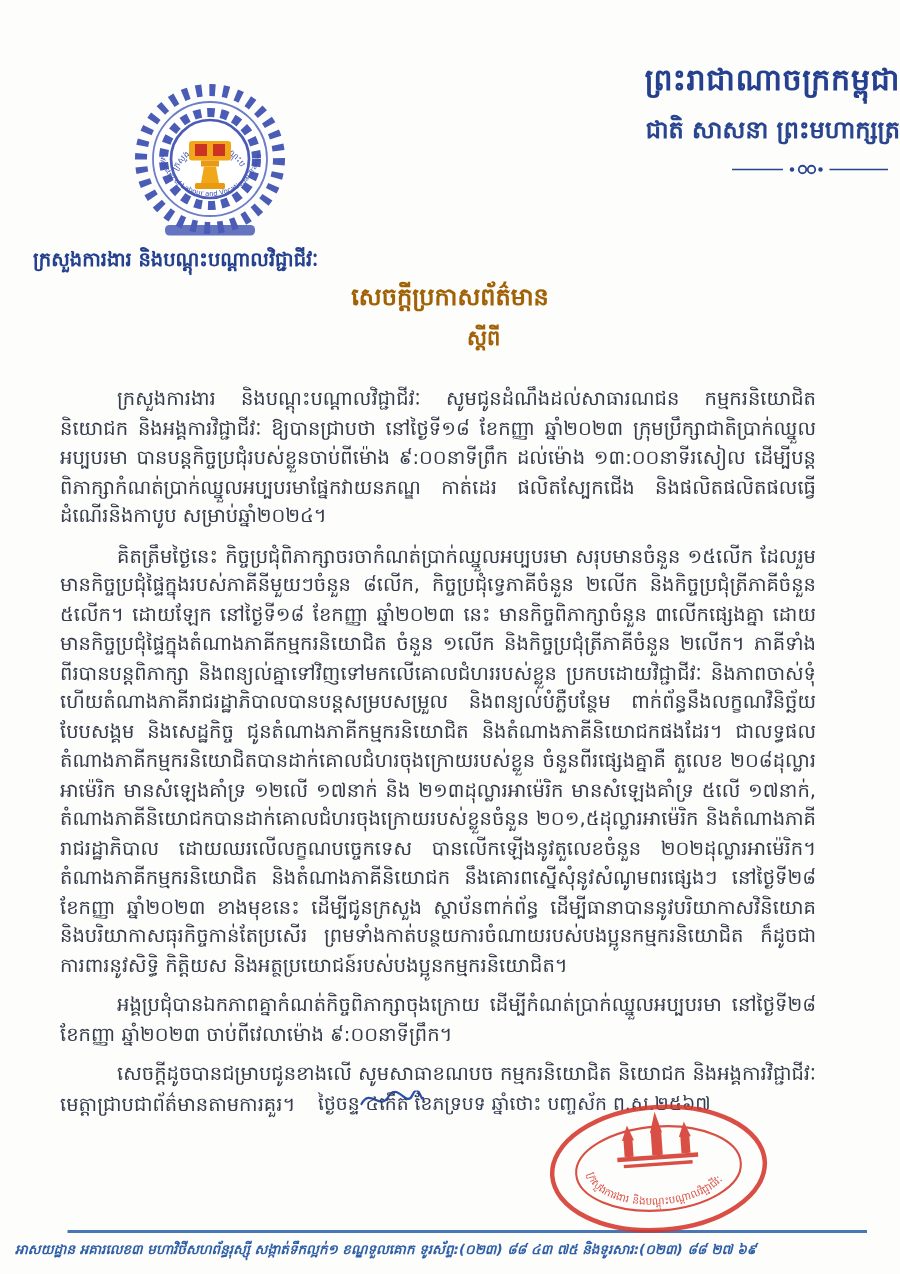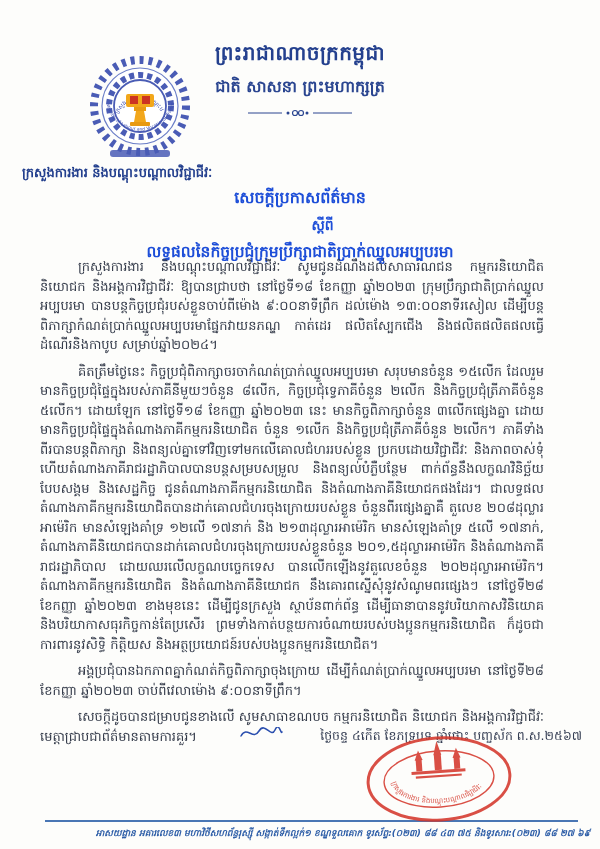--- a/index.html
+++ b/index.html
@@ -4,53 +4,53 @@
 <style>
   html,body{margin:0;padding:0;}
   .page{
     position:relative;
     width:600px;height:849px;
     background:#fdfdfb;
     font-family:"DejaVu Sans", sans-serif;
     overflow:hidden;
   }
   
-  .header-center{position:absolute;left:0;right:0;top:40px;text-align:center;}
+  .header-center{position:absolute;left:0;right:0;top:40px;text-align:right;}
   .kingdom-title{font-size:20px;font-weight:bold;color:#24408e;letter-spacing:.5px;}
   .motto{font-size:16px;font-weight:bold;color:#2a4590;margin-top:6px;}
   .flourish{margin-top:3px;}
   .logo-wrap{position:absolute;left:84px;top:56px;width:112px;height:110px;}
   
   .ministry-line{
     position:absolute;left:22px;top:164px;
     font-size:13px;font-weight:bold;color:#24408e;
   }
-  .title-block{position:absolute;left:0;right:0;top:187px;text-align:center;color:#1d4ed8;font-weight:bold;}
+  .title-block{position:absolute;left:0;right:0;top:187px;text-align:center;color:#a16207;font-weight:bold;}
   .doc-type{font-size:16px;}
   .subject-label{font-size:14px;margin-top:5px;margin-left:45px;}
   .subject{font-size:15.5px;margin-top:5px;}
   
   .body-text{position:absolute;left:40px;right:40px;top:257px;color:#343b4a;}
   .body-text p{
     margin:0 16px 7px 0;
     font-size:13px;line-height:1.5;
     text-align:justify;text-indent:38px;
   }
   .pen-flourish{display:inline-block;vertical-align:middle;margin-left:4px;}
   
   .sign-block{
     position:absolute;right:18px;top:726px;width:370px;
-    text-align:right;font-size:12.5px;line-height:1.65;color:#333c52;z-index:1;
+    text-align:left;font-size:12.5px;line-height:1.65;color:#333c52;z-index:1;
   }
   .stamp-wrap{position:absolute;left:364px;top:735px;z-index:2;opacity:.88;}
   
   .footer-rule{position:absolute;left:45px;right:22px;top:820px;border-top:2px solid #4976b4;height:0;}
   .footer-text{
     position:absolute;left:10px;right:10px;top:827px;
-    text-align:right;font-size:9px;font-style:italic;
+    text-align:left;font-size:9px;font-style:italic;
     color:#2f5fa8;font-weight:bold;
   }
 </style>
 </head>
 <body>
 
 <div class="page">
 
   <div class="logo-wrap">
     <svg width="112" height="110" viewBox="0 0 112 110">
@@ -99,21 +99,20 @@
         <line x1="73" y1="5" x2="112" y2="5" stroke="#2a4590" stroke-width="1"></line>
       </svg>
     </div>
   </div>
 
   <div class="ministry-line">ក្រសួងការងារ និងបណ្តុះបណ្តាលវិជ្ជាជីវៈ</div>
 
   <div class="title-block">
     <div class="doc-type">សេចក្តីប្រកាសព័ត៌មាន</div>
     <div class="subject-label">ស្តីពី</div>
-    <div class="subject">លទ្ធផលនៃកិច្ចប្រជុំក្រុមប្រឹក្សាជាតិប្រាក់ឈ្នួលអប្បបរមា</div>
   </div>
 
   <div class="body-text">
     <p>ក្រសួងការងារ និងបណ្តុះបណ្តាលវិជ្ជាជីវៈ សូមជូនដំណឹងដល់សាធារណជន កម្មករនិយោជិត និយោជក និងអង្គការវិជ្ជាជីវៈ ឱ្យបានជ្រាបថា នៅថ្ងៃទី១៨ ខែកញ្ញា ឆ្នាំ២០២៣ ក្រុមប្រឹក្សាជាតិប្រាក់ឈ្នួលអប្បបរមា បានបន្តកិច្ចប្រជុំរបស់ខ្លួនចាប់ពីម៉ោង ៩:០០នាទីព្រឹក ដល់ម៉ោង ១៣:០០នាទីរសៀល ដើម្បីបន្តពិភាក្សាកំណត់ប្រាក់ឈ្នួលអប្បបរមាផ្នែកវាយនភណ្ឌ កាត់ដេរ ផលិតស្បែកជើង និងផលិតផលិតផលធ្វើដំណើរនិងកាបូប សម្រាប់ឆ្នាំ២០២៤។</p>
     <p>គិតត្រឹមថ្ងៃនេះ កិច្ចប្រជុំពិភាក្សាចរចាកំណត់ប្រាក់ឈ្នួលអប្បបរមា សរុបមានចំនួន ១៥លើក ដែលរួមមានកិច្ចប្រជុំផ្ទៃក្នុងរបស់ភាគីនីមួយៗចំនួន ៨លើក, កិច្ចប្រជុំទ្វេភាគីចំនួន ២លើក និងកិច្ចប្រជុំត្រីភាគីចំនួន ៥លើក។ ដោយឡែក នៅថ្ងៃទី១៨ ខែកញ្ញា ឆ្នាំ២០២៣ នេះ មានកិច្ចពិភាក្សាចំនួន ៣លើកផ្សេងគ្នា ដោយមានកិច្ចប្រជុំផ្ទៃក្នុងតំណាងភាគីកម្មករនិយោជិត ចំនួន ១លើក និងកិច្ចប្រជុំត្រីភាគីចំនួន ២លើក។ ភាគីទាំងពីរបានបន្តពិភាក្សា និងពន្យល់គ្នាទៅវិញទៅមកលើគោលជំហររបស់ខ្លួន ប្រកបដោយវិជ្ជាជីវៈ និងភាពចាស់ទុំ ហើយតំណាងភាគីរាជរដ្ឋាភិបាលបានបន្តសម្របសម្រួល និងពន្យល់បំភ្លឺបន្ថែម ពាក់ព័ន្ធនឹងលក្ខណវិនិច្ឆ័យបែបសង្គម និងសេដ្ឋកិច្ច ជូនតំណាងភាគីកម្មករនិយោជិត និងតំណាងភាគីនិយោជកផងដែរ។ ជាលទ្ធផល តំណាងភាគីកម្មករនិយោជិតបានដាក់គោលជំហរចុងក្រោយរបស់ខ្លួន ចំនួនពីរផ្សេងគ្នាគឺ តួលេខ ២០៨ដុល្លារអាម៉េរិក មានសំឡេងគាំទ្រ ១២លើ ១៧នាក់ និង ២១៣ដុល្លារអាម៉េរិក មានសំឡេងគាំទ្រ ៥លើ ១៧នាក់, តំណាងភាគីនិយោជកបានដាក់គោលជំហរចុងក្រោយរបស់ខ្លួនចំនួន ២០១,៥ដុល្លារអាម៉េរិក និងតំណាងភាគីរាជរដ្ឋាភិបាល ដោយឈរលើលក្ខណបច្ចេកទេស បានលើកឡើងនូវតួលេខចំនួន ២០២ដុល្លារអាម៉េរិក។ តំណាងភាគីកម្មករនិយោជិត និងតំណាងភាគីនិយោជក នឹងគោរពស្នើសុំនូវសំណូមពរផ្សេងៗ នៅថ្ងៃទី២៨ ខែកញ្ញា ឆ្នាំ២០២៣ ខាងមុខនេះ ដើម្បីជូនក្រសួង ស្ថាប័នពាក់ព័ន្ធ ដើម្បីធានាបាននូវបរិយាកាសវិនិយោគ និងបរិយាកាសធុរកិច្ចកាន់តែប្រសើរ ព្រមទាំងកាត់បន្ថយការចំណាយរបស់បងប្អូនកម្មករនិយោជិត ក៏ដូចជា ការពារនូវសិទ្ធិ កិត្តិយស និងអត្ថប្រយោជន៍របស់បងប្អូនកម្មករនិយោជិត។</p>
     <p>អង្គប្រជុំបានឯកភាពគ្នាកំណត់កិច្ចពិភាក្សាចុងក្រោយ ដើម្បីកំណត់ប្រាក់ឈ្នួលអប្បបរមា នៅថ្ងៃទី២៨ ខែកញ្ញា ឆ្នាំ២០២៣ ចាប់ពីវេលាម៉ោង ៩:០០នាទីព្រឹក។</p>
     <p><span>សេចក្តីដូចបានជម្រាបជូនខាងលើ សូមសាធាខណបច កម្មករនិយោជិត និយោជក និងអង្គការវិជ្ជាជីវៈ មេត្តាជ្រាបជាព័ត៌មានតាមការគួរ។</span><span class="pen-flourish"><svg width="44" height="14" viewBox="0 0 44 14">
             <path d="M2 9 C8 -2 14 14 20 4 S32 12 36 3 S42 8 43 5" fill="none" stroke="#2b4fae" stroke-width="1.5" stroke-linecap="round"></path>
           </svg></span></p>
   </div>

